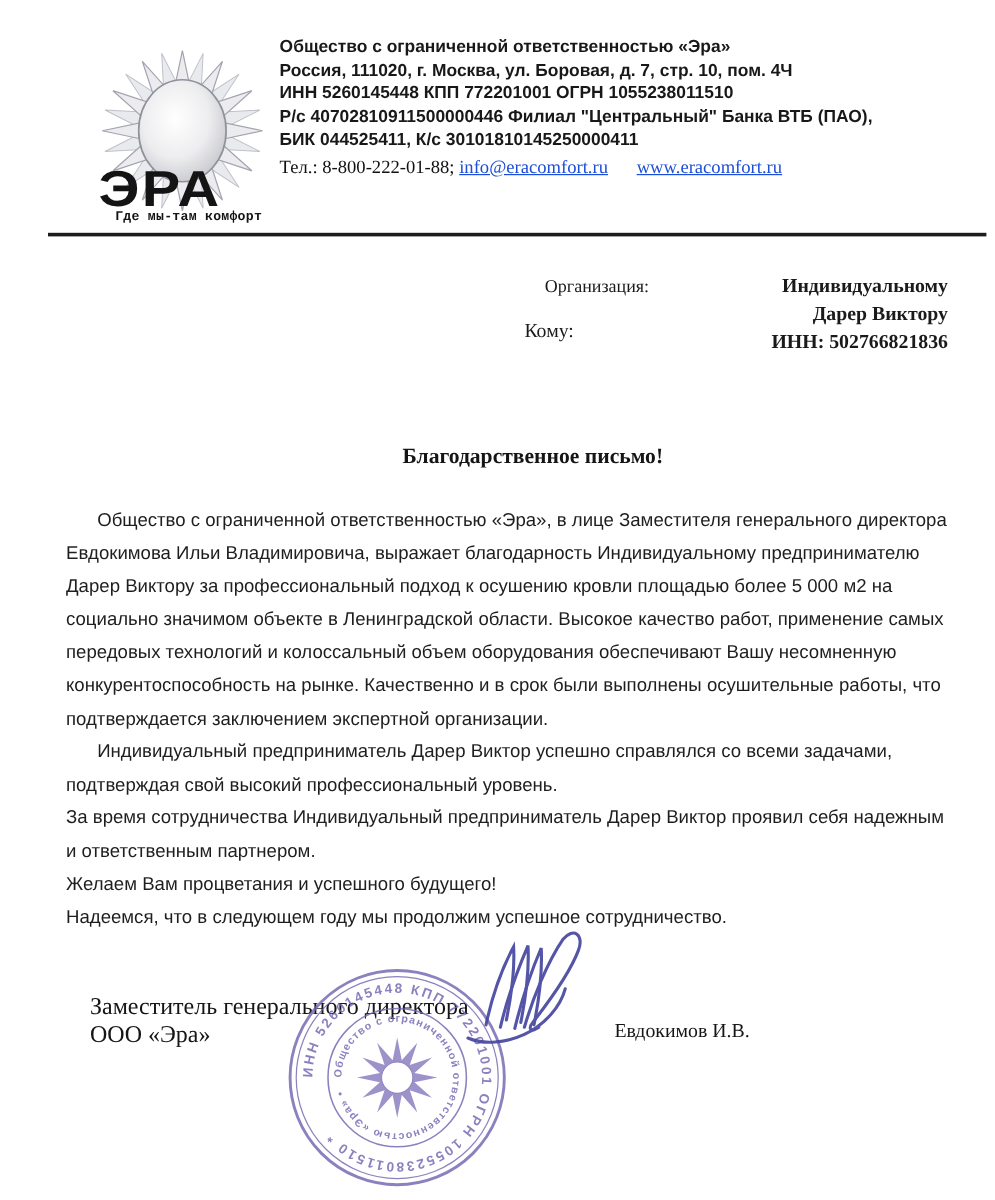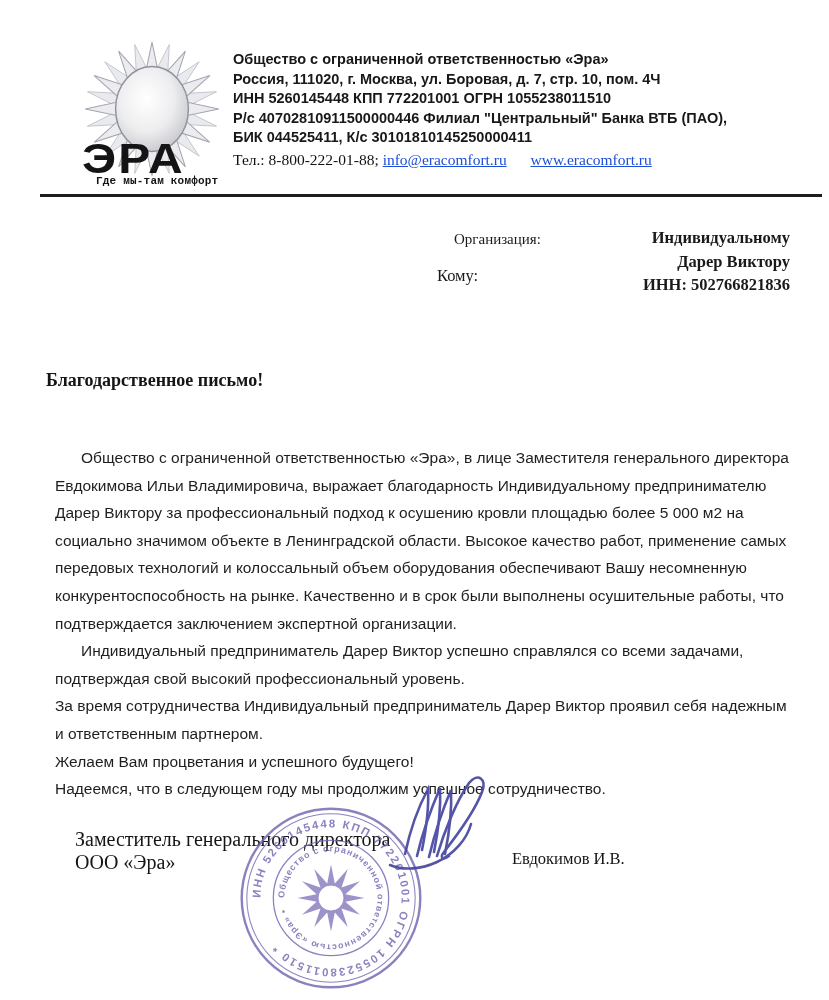--- a/index.html
+++ b/index.html
@@ -17,21 +17,21 @@
     font-family:"Liberation Sans", sans-serif; font-weight:bold;
     font-size:48px; letter-spacing:2px; color:#141414;
     transform:scaleY(.88); transform-origin:top left;
   }
   .tagline {
     position:absolute; left:96px; top:175px;
     font-family:Liberation Mono, monospace; font-weight:bold;
     font-size:11px; letter-spacing:.2px; color:#141414; white-space:nowrap;
   }
   .head-info {
-    position:absolute; left:233px; top:50px; width:560px;
+    position:absolute; left:233px; top:30px; width:560px;
     font-family:"Liberation Sans", sans-serif; font-weight:bold;
     font-size:14.5px; line-height:19.6px; color:#181818; white-space:nowrap;
   }
   .tel-line {
     font-family:"Liberation Serif", serif; font-weight:normal;
     font-size:15.5px; margin-top:2px; color:#111;
   }
   .tel-line .lnk { color:#1d4ed8; text-decoration:underline; cursor:pointer; }
   .tel-line .lnk + .lnk { margin-left:20px; }
   .rule { position:absolute; left:40px; top:194px; width:782px; height:2.5px; background:#1d1d1d; }
@@ -39,27 +39,27 @@
   
   .lbl-org { position:absolute; left:454px; top:231px; font-size:15px; }
   .lbl-to  { position:absolute; left:437px; top:266px; font-size:16.5px; }
   .recipient-values {
     position:absolute; right:39px; top:226px; width:260px;
     text-align:right; font-size:16.5px; line-height:23.5px;font-weight:bold;
   }
 
   
   .title {
-    position:absolute; left:46px; top:370px; width:770px;
-    text-align:left; font-size:18px; font-weight:bold; color:#151515;
+    position:absolute; left:59px; top:370px; width:770px;
+    text-align:center; font-size:18px; font-weight:bold; color:#151515;
   }
 
   
   .body-text {
-    position:absolute; left:55px; top:444px; width:740px;
+    position:absolute; left:55px; top:420px; width:740px;
     font-family:"Liberation Sans", sans-serif;
     font-size:15.5px; line-height:27.6px; color:#1e1e1e;
   }
   .body-text p { margin:0; }
   .body-text p.indent { text-indent:26px; }
 
   
   .sig-pos {
     position:absolute; left:75px; top:828px;
     font-size:20px; line-height:22.5px; color:#151515; z-index:1;

